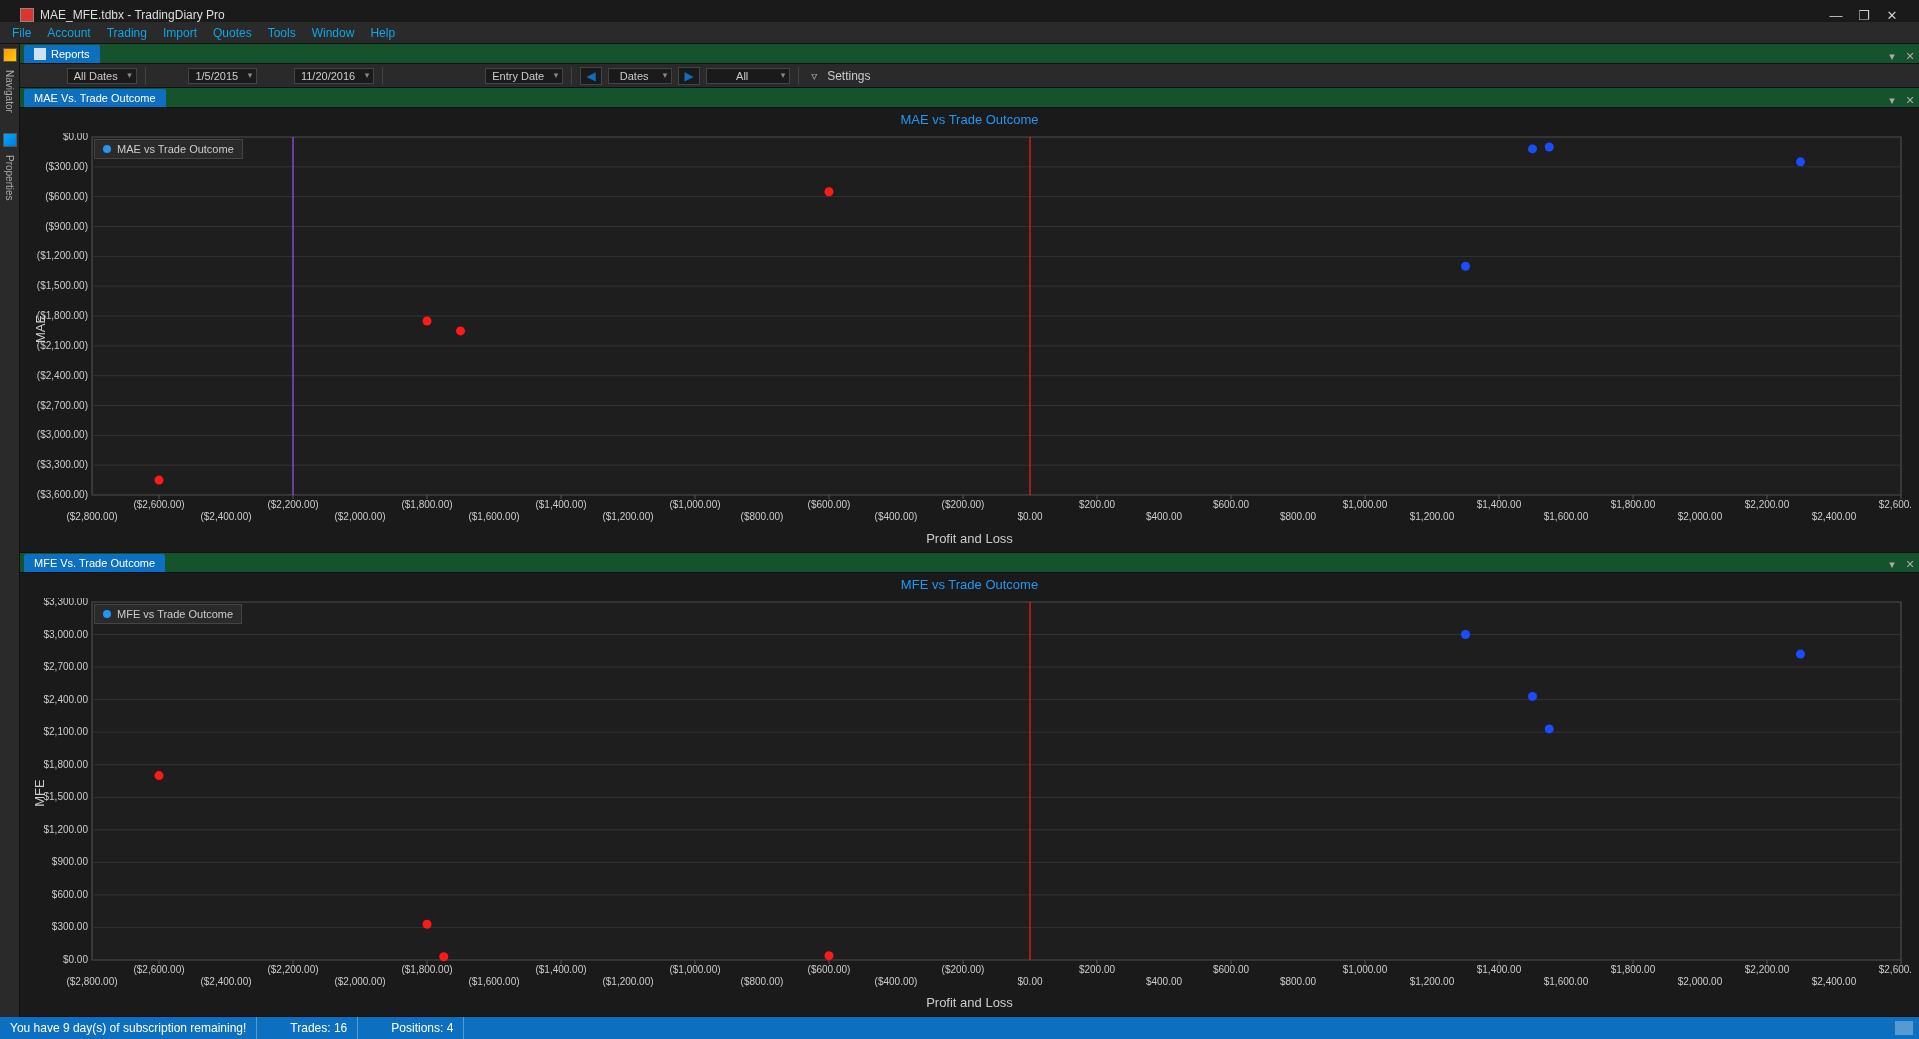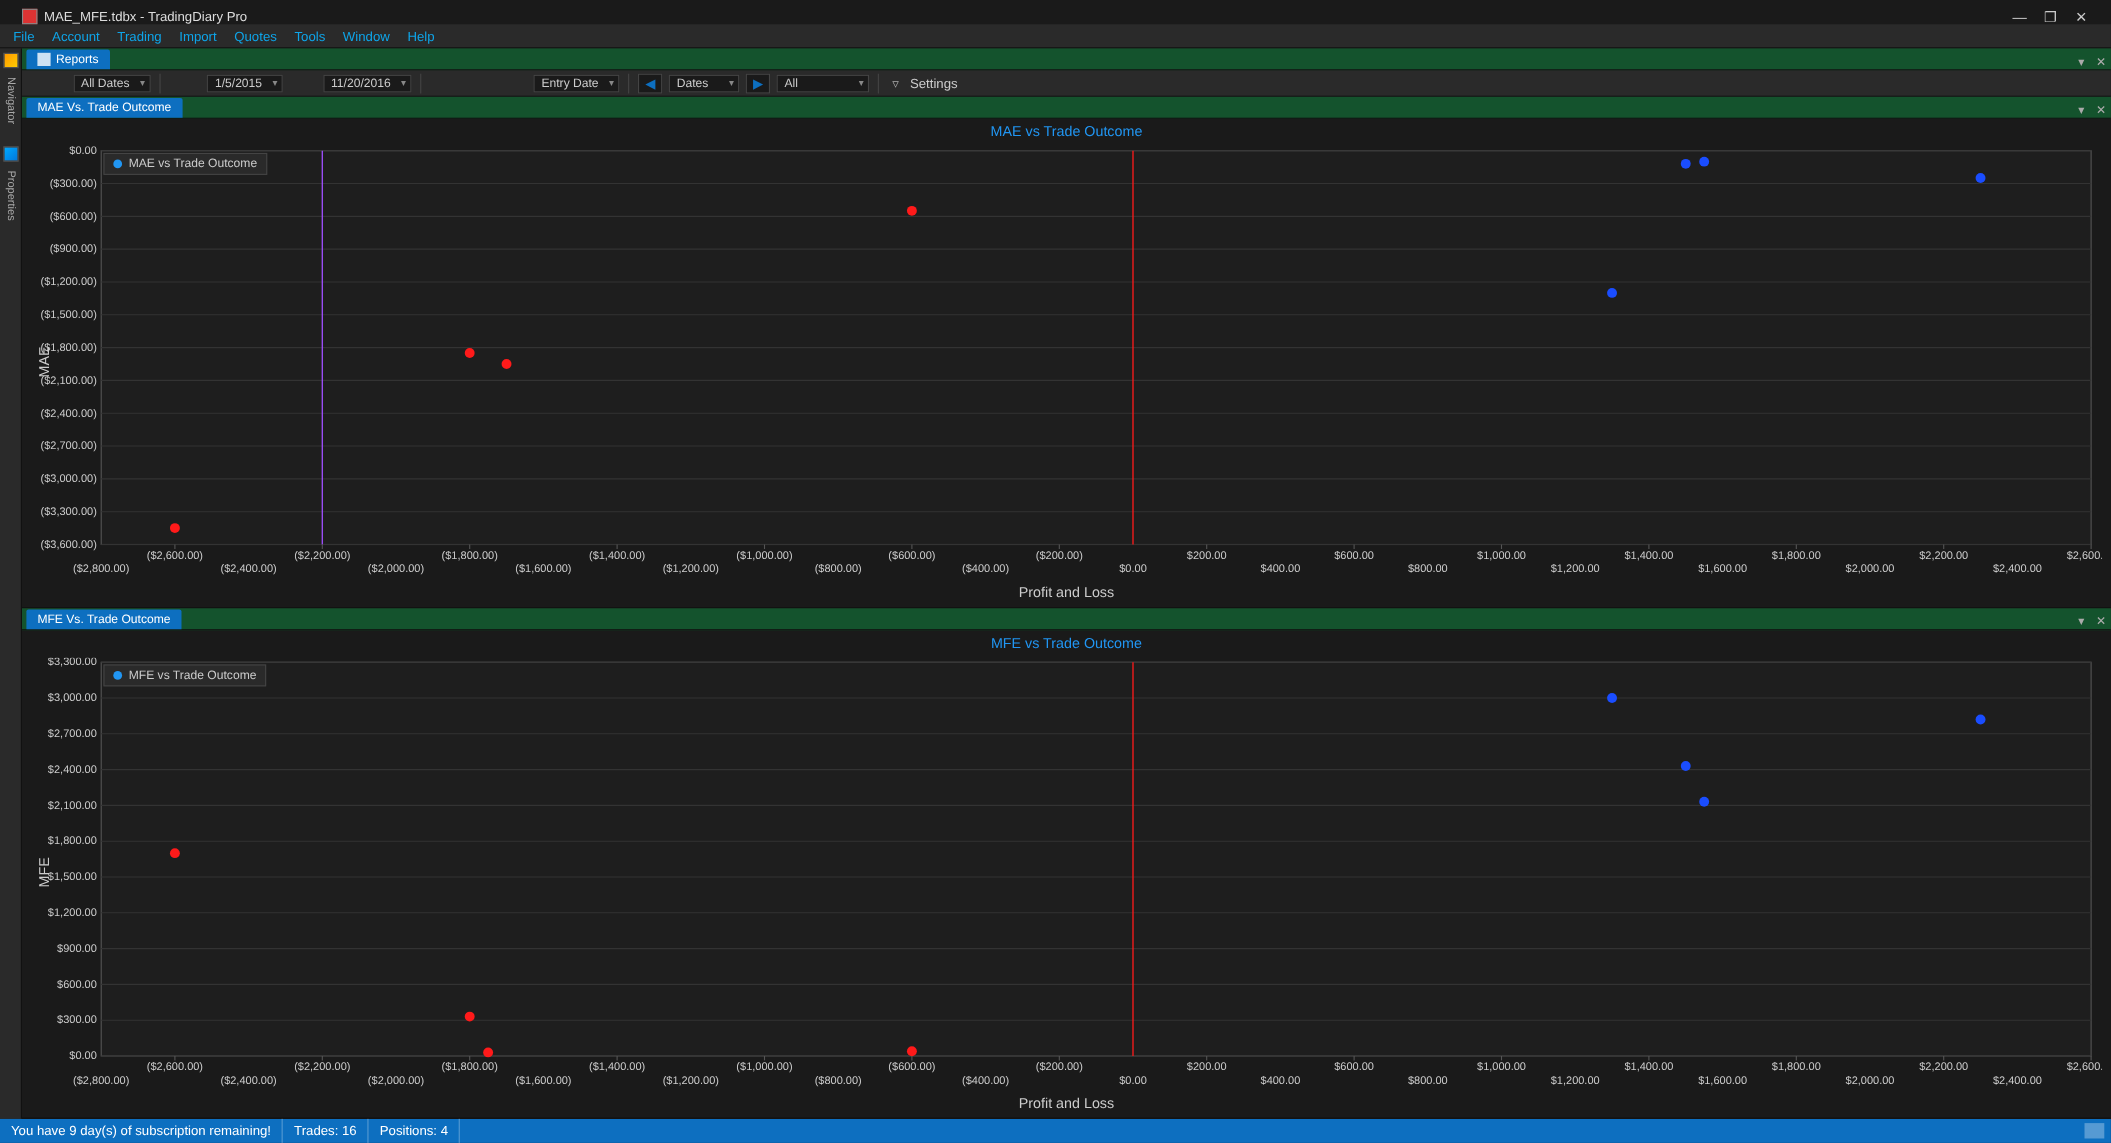--- a/index.html
+++ b/index.html
@@ -18,38 +18,38 @@
 .ico-cube { background: linear-gradient(135deg,#f90,#fc0); border: 1px solid #555; }
 .ico-prop { background: linear-gradient(135deg,#0af,#07d); border: 1px solid #555; }
 .main { flex: 1; display: flex; flex-direction: column; background: #1a1a1a; }
 .panel-hdr { height: 20px; background: #14532d; display: flex; align-items: flex-end; padding-left: 4px; border-bottom: 1px solid #111; }
 .panel-hdr .tab { background: #0d6fc0; color: #fff; padding: 2px 10px; font-size: 11px; display: flex; align-items: center; height: 18px; border-radius: 2px 2px 0 0; }
 .panel-hdr .tab .ticon { width: 12px; height: 12px; background: #fff; margin-right: 5px; opacity: .8; }
 .panel-hdr .spacer { flex: 1; }
 .panel-hdr .pbtn { width: 14px; height: 14px; color: #aaa; cursor: pointer; margin: 0 2px; font-size: 11px; display:flex;align-items:center;justify-content:center;}
 .toolbar { height: 24px; background: #2a2a2a; border-bottom: 1px solid #111; display: flex; align-items: center; padding: 0 6px; gap: 6px; }
 .toolbar .lbl { color: #ccc; margin-top: 48px; }
-.toolbar .drop { background: #1a1a1a; border: 1px solid #444; color: #ccc; padding: 1px 18px 1px 6px; font-size: 11px; position: relative; min-width: 64px; }
+.toolbar .drop { background: #1a1a1a; border: 1px solid #444; color: #ccc; padding: 1px 18px 1px 6px; font-size: 11px; position: relative; min-width: 64px; text-align: center; }
 .toolbar .drop::after { content: "▾"; position: absolute; right: 4px; top: 1px; color: #888; font-size: 9px; }
 .toolbar .navbtn { width: 22px; height: 18px; background: #1a1a1a; border: 1px solid #444; display: flex; align-items: center; justify-content: center; cursor: pointer; }
 .toolbar .navbtn.prev { color: #0d6fc0; }
 .toolbar .navbtn.next { color: #0d6fc0; }
 .toolbar .funnel { width: 14px; height: 14px; color: #aaa; display:flex;align-items:center;justify-content:center;}
 .toolbar .settings { color: #ccc; cursor: pointer; }
 .sep { width: 1px; height: 18px; background: #444; margin: 0 2px; }
 .chart-wrap { flex: 1; display: flex; flex-direction: column; }
 .chart-panel { flex: 1; display: flex; flex-direction: column; background: #1a1a1a; border-bottom: 1px solid #111; }
 .chart-title { text-align: center; color: #2196f3; font-size: 13px; padding: 4px 0; }
 .chart-body { flex: 1; position: relative; margin: 2px 8px 4px 8px; }
 .chart-svg { width: 100%; height: 100%; display: block; }
 .legend-box { position: absolute; top: 6px; left: 66px; background: #2a2a2a; border: 1px solid #444; padding: 3px 8px; display: flex; align-items: center; gap: 6px; font-size: 11px; color: #ccc; }
 .legend-dot { width: 8px; height: 8px; border-radius: 50%; background: #2196f3; }
 .xlabel-wrap { text-align: center; color: #ccc; font-size: 13px; padding: 2px 16px 6px; }
 .ylabel { position: absolute; left: -2px; top: 50%; transform: translateY(-50%) rotate(-90deg); transform-origin: center; color: #ccc; font-size: 13px; }
-.statusbar { height: 22px; background: #0d6fc0; color: #fff; display: flex; align-items: center; font-size: 12px; }
+.statusbar { height: 22px; background: #0d6fc0; color: #fff; display: flex; align-items: center; font-size: 12px; gap: 23px; }
 .statusbar .cell { padding: 0 10px; border-right: 1px solid rgba(255,255,255,.3); height: 100%; display: flex; align-items: center; }
 .statusbar .spacer { flex: 1; }
 .statusbar .tray { width: 18px; height: 14px; background: rgba(255,255,255,.3); margin-right: 6px; }
 </style>
 </head>
 <body>
 
 <div class="titlebar">
   <div class="app-icon"></div>
   <div class="title">MAE_MFE.tdbx - TradingDiary Pro</div>

